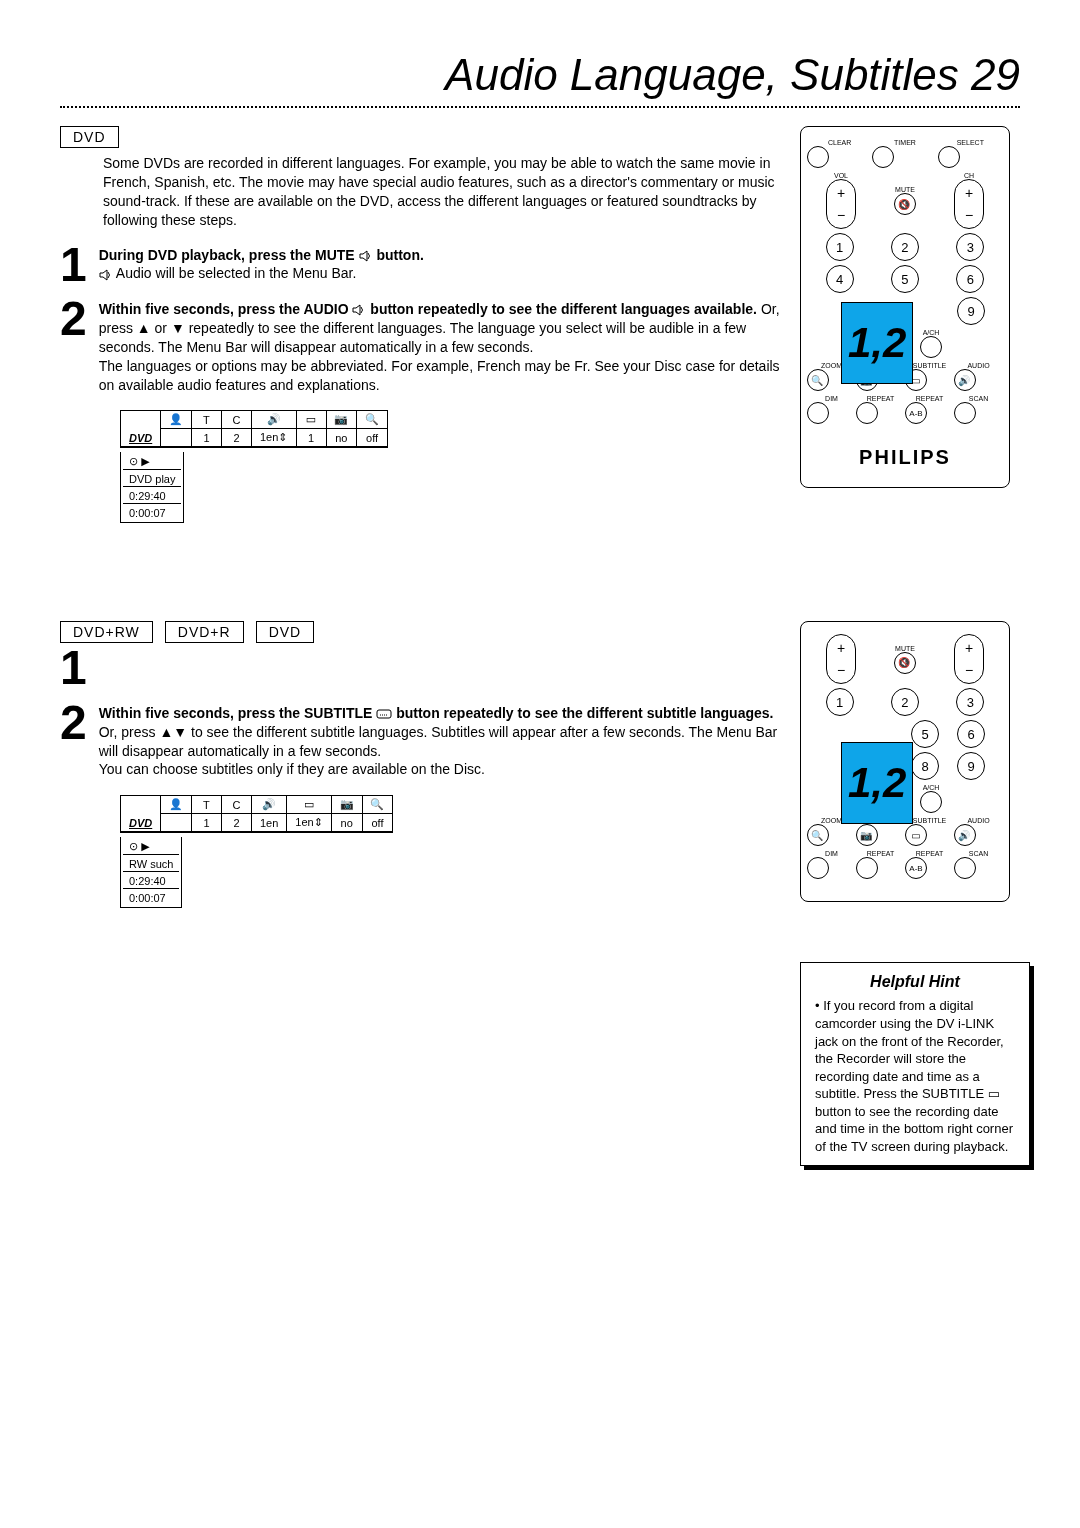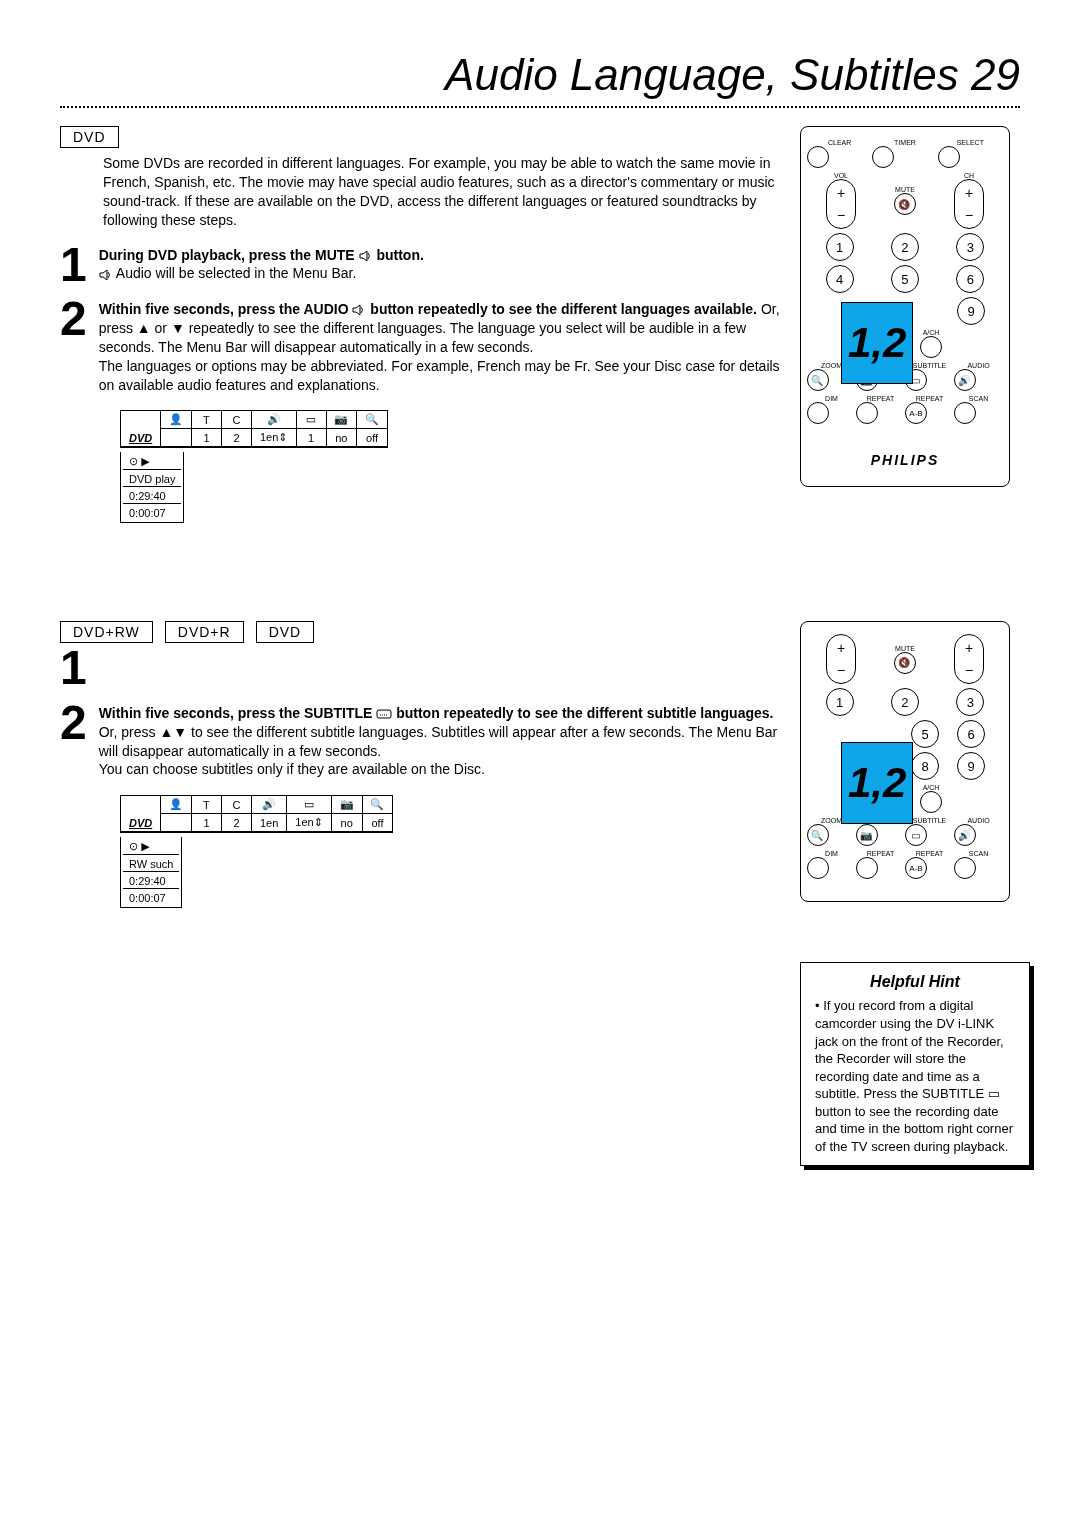--- a/index.html
+++ b/index.html
@@ -123,21 +123,21 @@
     width: 30px;
     padding: 2px 0;
     display: flex; flex-direction: column; align-items: center;
   }
   .remote .dbl .half {
     width: 22px; height: 22px;
     display: flex; align-items: center; justify-content: center;
     font-size: 14px;
   }
   .remote .r-label { font-size: 7px; text-align: center; line-height: 1; }
-  .remote .brand { text-align: center; font-weight: bold; letter-spacing: 2px; margin-top: 28px; font-size: 14px; font-style: italic; }
+  .remote .brand { text-align: center; font-weight: bold; letter-spacing: 2px; margin-top: 22px; font-size: 20px; }
   .remote .callout-box {
     position: absolute;
     left: -8px;
     border: 1px solid #000;
     padding: 16px 6px;
     font-size: 42px;
     font-weight: bold;
     font-style: italic;
     background: #0ea5e9;
     margin-left: 48px;

